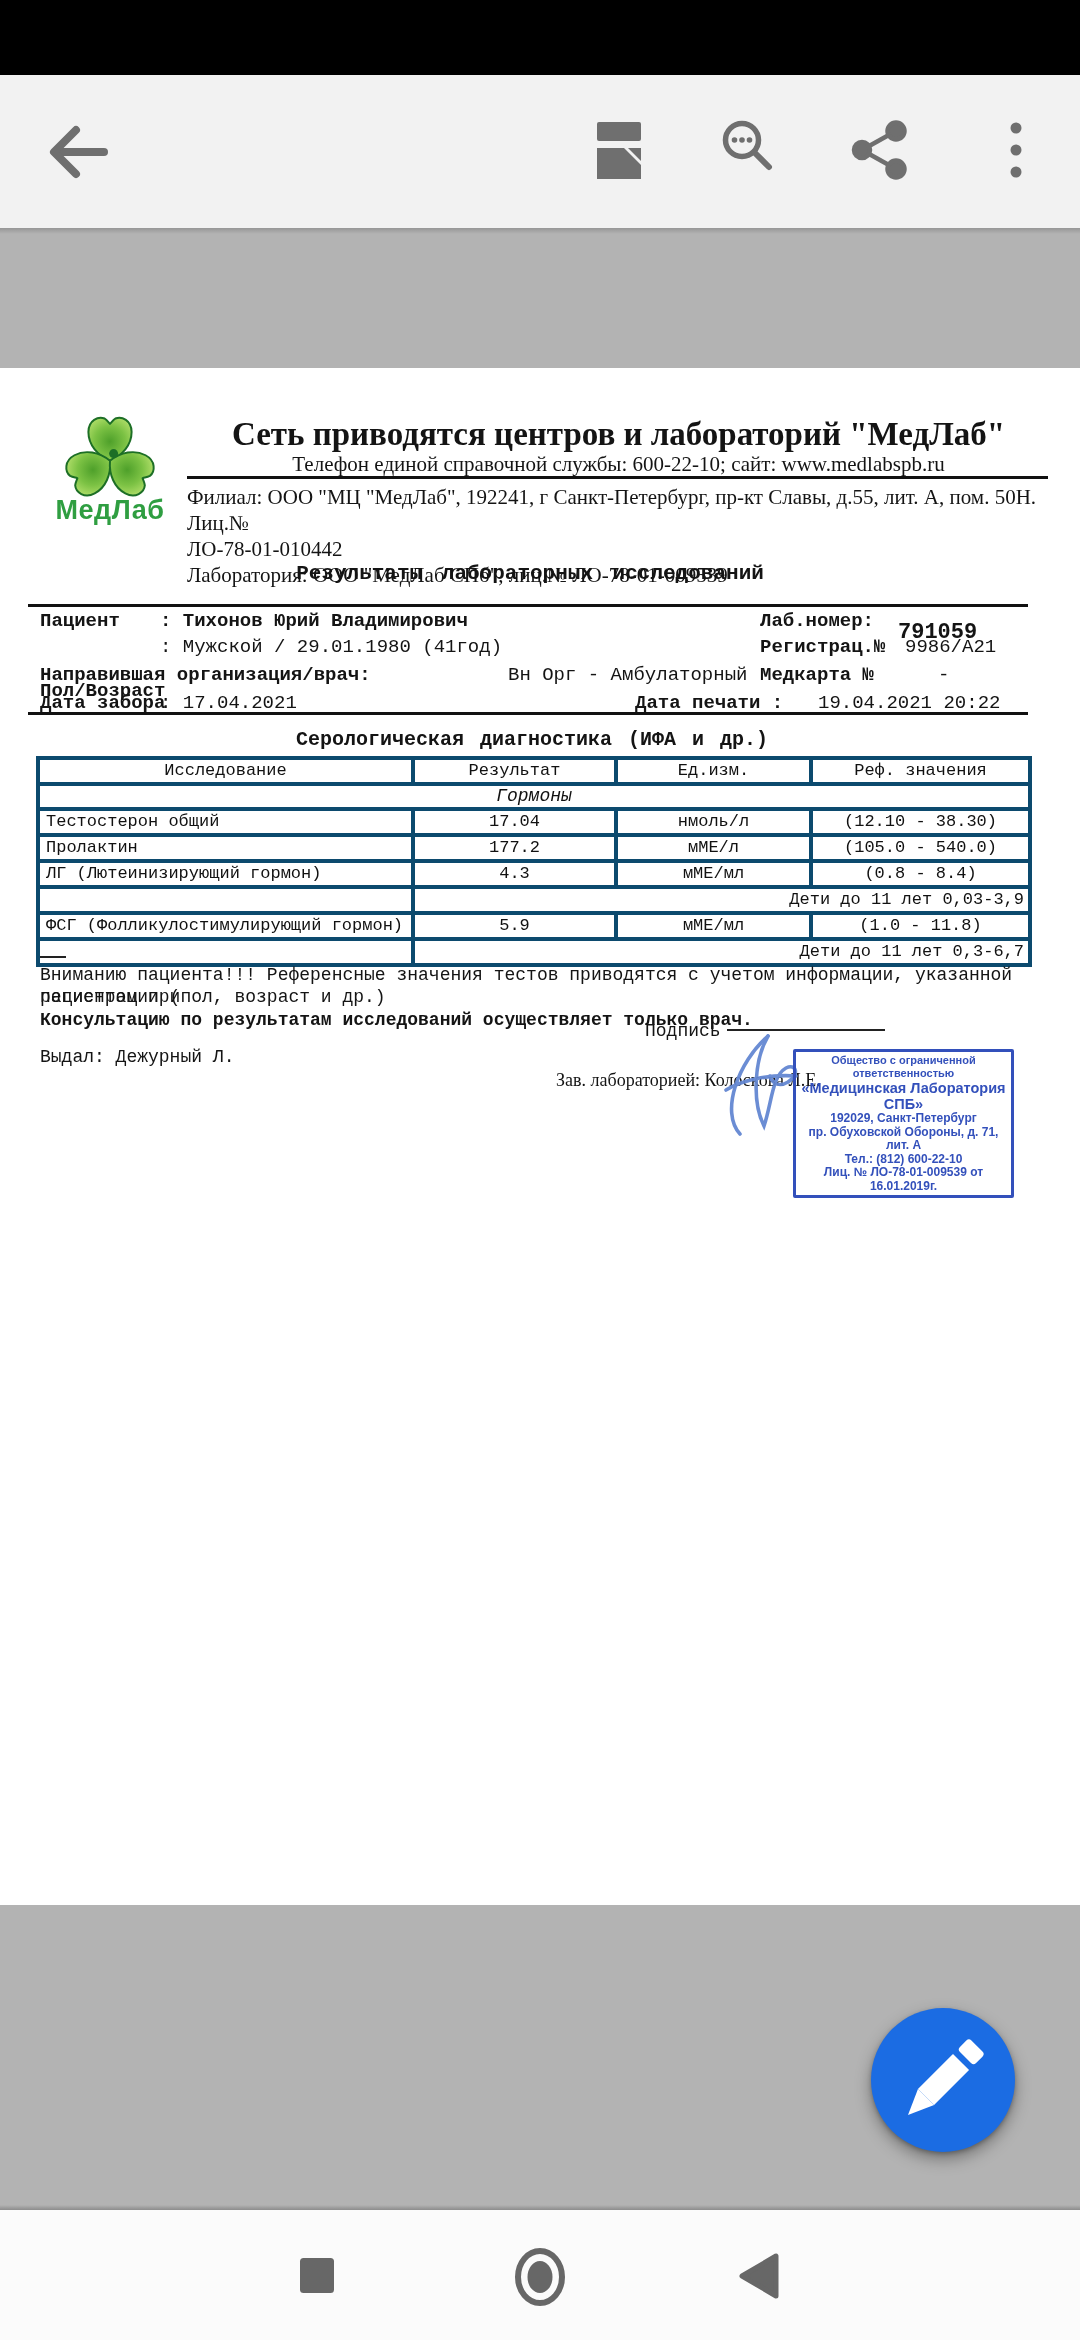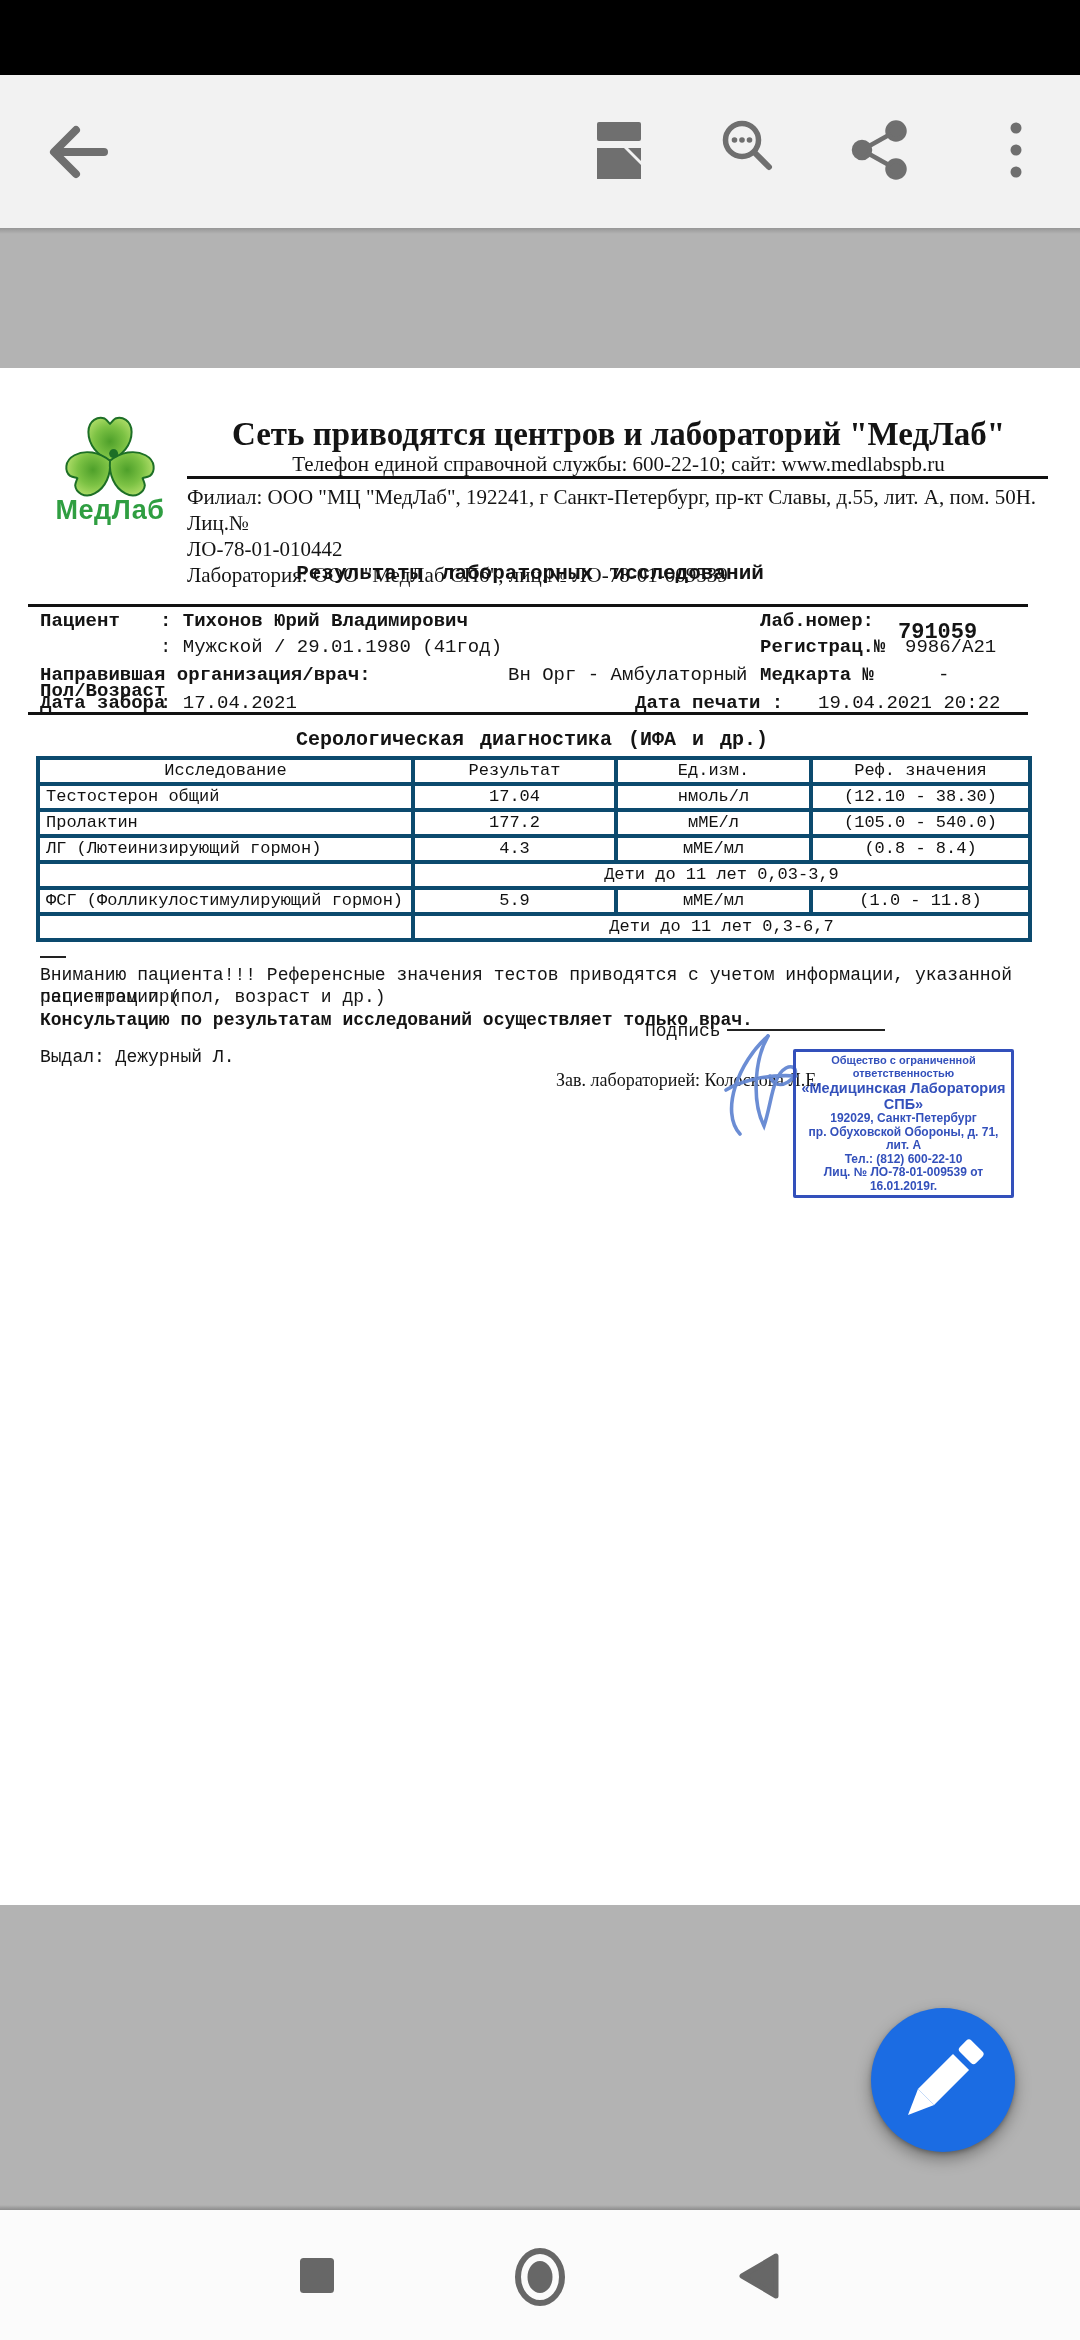--- a/index.html
+++ b/index.html
@@ -35,21 +35,21 @@
   .p-val{font-size:19px;}
 
   .sero-title{left:36px;top:360px;width:992px;text-align:center;font-size:20px;font-weight:bold;word-spacing:4px;}
 
   table.results{position:absolute;left:36px;top:388px;width:992px;border-collapse:collapse;table-layout:fixed;
                 font-family:"Liberation Mono","DejaVu Sans Mono",monospace;font-size:17px;color:#111;}
   table.results,table.results td{border:4px solid #0c4a6e;}
   table.results td{padding:1px 4px;text-align:center;vertical-align:top;line-height:19px;height:20px;}
   table.results td.name{text-align:left;padding-left:6px;}
   table.results td.group{font-style:italic;font-size:18px;height:19px;}
-  table.results td.note{text-align:center;border-radius:9px;}
+  table.results td.note{text-align:right;border-radius:9px;}
 
   .foot{font-size:18px;line-height:22px;}
   .stamp{left:793px;top:681px;width:213px;border:3px solid #3350bb;border-radius:2px;color:#3350bb;
          text-align:center;font-weight:bold;padding:2px 1px;background:rgba(255,255,255,.0);}
   .stamp .s1{font-size:11px;line-height:13px;}
   .stamp .s2{font-size:14.5px;line-height:16px;}
   .stamp .s3{font-size:12px;line-height:13.5px;}
 </style>
 </head>
 <body>
@@ -182,20 +182,23 @@
           <col style="width:219px">
         </colgroup>
       <tbody>
           <tr>
         <td>Исследование</td>
         <td>Результат</td>
         <td>Ед.изм.</td>
         <td>Реф. значения</td>
       </tr>
       <tr>
+        <td class="group" colspan="4">Гормоны</td>
+      </tr>
+      <tr>
         <td class="name">Тестостерон общий</td>
         <td>17.04</td>
         <td>нмоль/л</td>
         <td>(12.10 - 38.30)</td>
       </tr>
       <tr>
         <td class="name">Пролактин</td>
         <td>177.2</td>
         <td>мМЕ/л</td>
         <td>(105.0 - 540.0)</td>

